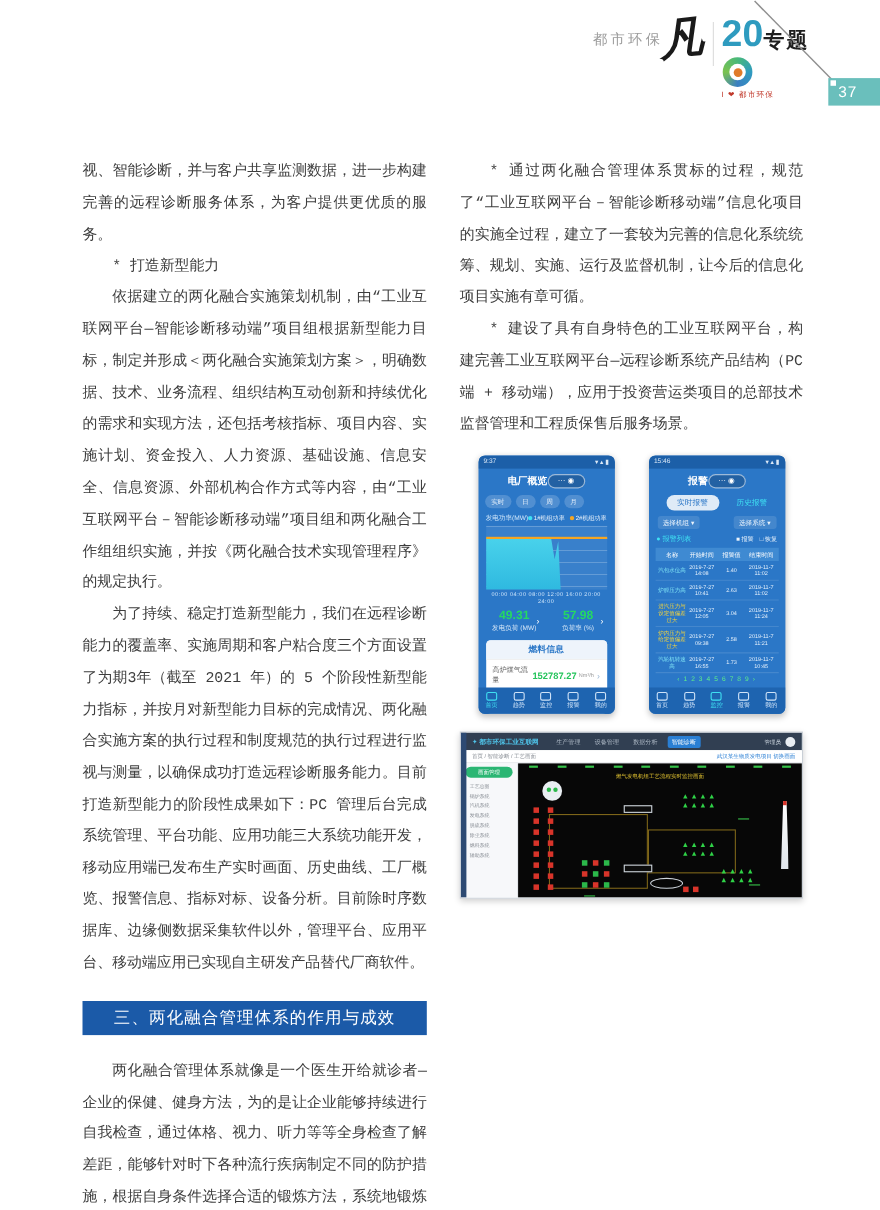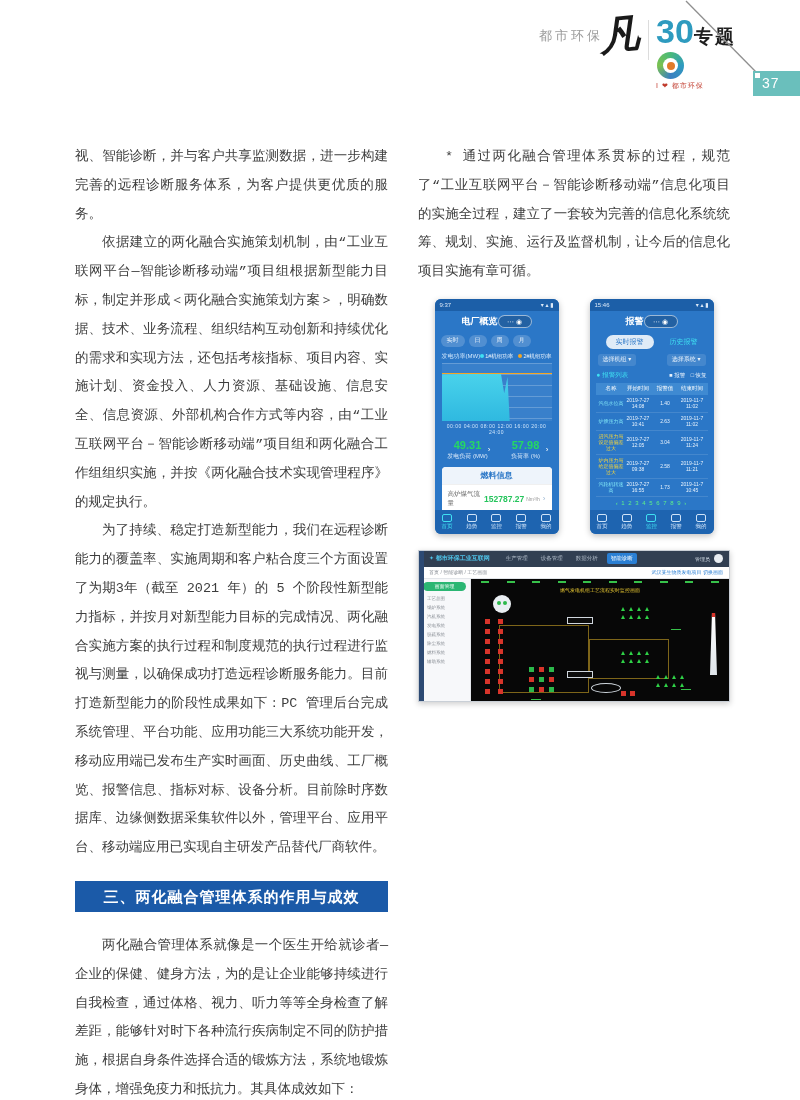--- a/index.html
+++ b/index.html
@@ -25,21 +25,21 @@
   .mast-line { position:absolute; left:680px; top:0; }
   .pagenum-box { position:absolute; left:753px; top:71px; width:47px; height:25px; background:#6abfbc; }
   .pagenum-box .sq { position:absolute; left:2px; top:2px; width:5px; height:5px; background:#ffffff; }
   .pagenum-box .num { position:absolute; left:9px; top:4px; font-size:14px; color:#ffffff; letter-spacing:1px; }
   
   .col { position:absolute; top:143px; width:313px; font-size:13.5px; line-height:28.8px; text-align:justify; color:#3d3d3d; }
   .col-left { left:75px; }
   .col-right { left:418px; width:312px; }
   .body-p { text-indent:2em;font-family:Liberation Mono, monospace; }
   .no-indent { text-indent:0; }
-  .banner { margin:18px 0 20px 0; height:31px; background:#1b5aa8; color:#ffffff; font-size:15px; font-weight:bold;
+  .banner { margin:18px 0 20px 0; height:31px; background:#1b5aa8; color:#ffffff; font-size:15px; font-weight:normal;
     display:flex; align-items:center; justify-content:center; letter-spacing:1px; line-height:31px; }
   .fig-caption { text-align:center; font-size:14px; font-weight:600; color:#222; margin-top:10px; line-height:22px; text-indent:0; }
   
   .fig-phones { margin-top:12px; display:flex; justify-content:center; gap:31px; }
   .phone { width:124px; height:235px; border-radius:6px; overflow:hidden; background:#2b77c7; box-shadow:0 2px 6px rgba(0,0,0,.25);
     font-family:"Liberation Sans","DejaVu Sans",sans-serif; text-align:left; line-height:normal; position:relative; }
   .p-status { height:12px; background:#1c5fa8; color:#dce9f7; font-size:6px; display:flex; justify-content:space-between; align-items:center; padding:0 5px; }
   .p-header { height:22px; display:flex; align-items:center; justify-content:center; padding:0 6px; }
   .p-title { color:#fff; font-size:9px; font-weight:bold; }
   .p-capsule { width:34px; height:13px; border:1px solid rgba(255,255,255,.55); background:rgba(0,0,0,.18); border-radius:7px;
@@ -141,45 +141,47 @@
 </style>
 </head>
 <body>
 
 <div class="page">
 
   <div class="mast-name">都市环保</div>
   <div class="mast-calligraphy">凡</div>
   <div class="mast-divider"></div>
   <div class="logo20">
-    <span class="two">30</span><span class="ring"></span>
+    <span class="two">20</span><span class="ring"></span>
     <span class="cap">I ❤ 都市环保</span>
   </div>
   <div class="mast-tag">专题</div>
   <svg class="mast-line" width="80" height="78">
     <line x1="6" y1="1" x2="76" y2="72" stroke="#8f8f8f" stroke-width="1.3"></line>
   </svg>
   <div class="pagenum-box">
     <i class="sq"></i>
     <span class="num">37</span>
   </div>
 
   <div class="col col-left">
     <p class="body-p no-indent">视、智能诊断，并与客户共享监测数据，进一步构建完善的远程诊断服务体系，为客户提供更优质的服务。</p>
+    <p class="body-p">* 打造新型能力</p>
     <p class="body-p">依据建立的两化融合实施策划机制，由“工业互联网平台—智能诊断移动端”项目组根据新型能力目标，制定并形成＜两化融合实施策划方案＞，明确数据、技术、业务流程、组织结构互动创新和持续优化的需求和实现方法，还包括考核指标、项目内容、实施计划、资金投入、人力资源、基础设施、信息安全、信息资源、外部机构合作方式等内容，由“工业互联网平台－智能诊断移动端”项目组和两化融合工作组组织实施，并按《两化融合技术实现管理程序》的规定执行。</p>
     <p class="body-p">为了持续、稳定打造新型能力，我们在远程诊断能力的覆盖率、实施周期和客户粘合度三个方面设置了为期3年（截至 2021 年）的 5 个阶段性新型能力指标，并按月对新型能力目标的完成情况、两化融合实施方案的执行过程和制度规范的执行过程进行监视与测量，以确保成功打造远程诊断服务能力。目前打造新型能力的阶段性成果如下：PC 管理后台完成系统管理、平台功能、应用功能三大系统功能开发，移动应用端已发布生产实时画面、历史曲线、工厂概览、报警信息、指标对标、设备分析。目前除时序数据库、边缘侧数据采集软件以外，管理平台、应用平台、移动端应用已实现自主研发产品替代厂商软件。</p>
     <div class="banner">
       <span>三、两化融合管理体系的作用与成效</span>
     </div>
     <p class="body-p">两化融合管理体系就像是一个医生开给就诊者—企业的保健、健身方法，为的是让企业能够持续进行自我检查，通过体格、视力、听力等等全身检查了解差距，能够针对时下各种流行疾病制定不同的防护措施，根据自身条件选择合适的锻炼方法，系统地锻炼身体，增强免疫力和抵抗力。其具体成效如下：</p>
 
   </div>
 
   <div class="col col-right">
     <p class="body-p">* 通过两化融合管理体系贯标的过程，规范了“工业互联网平台－智能诊断移动端”信息化项目的实施全过程，建立了一套较为完善的信息化系统统筹、规划、实施、运行及监督机制，让今后的信息化项目实施有章可循。</p>
+    <p class="body-p">* 建设了具有自身特色的工业互联网平台，构建完善工业互联网平台—远程诊断系统产品结构（PC 端 + 移动端），应用于投资营运类项目的总部技术监督管理和工程质保售后服务场景。</p>
 
     <div class="fig-phones">
 
       <div class="phone">
         <div class="p-status">
           <span>9:37</span>
           <span>▾ ▴ ▮</span>
         </div>
         <div class="p-header">
           <span class="p-title">电厂概览</span>

